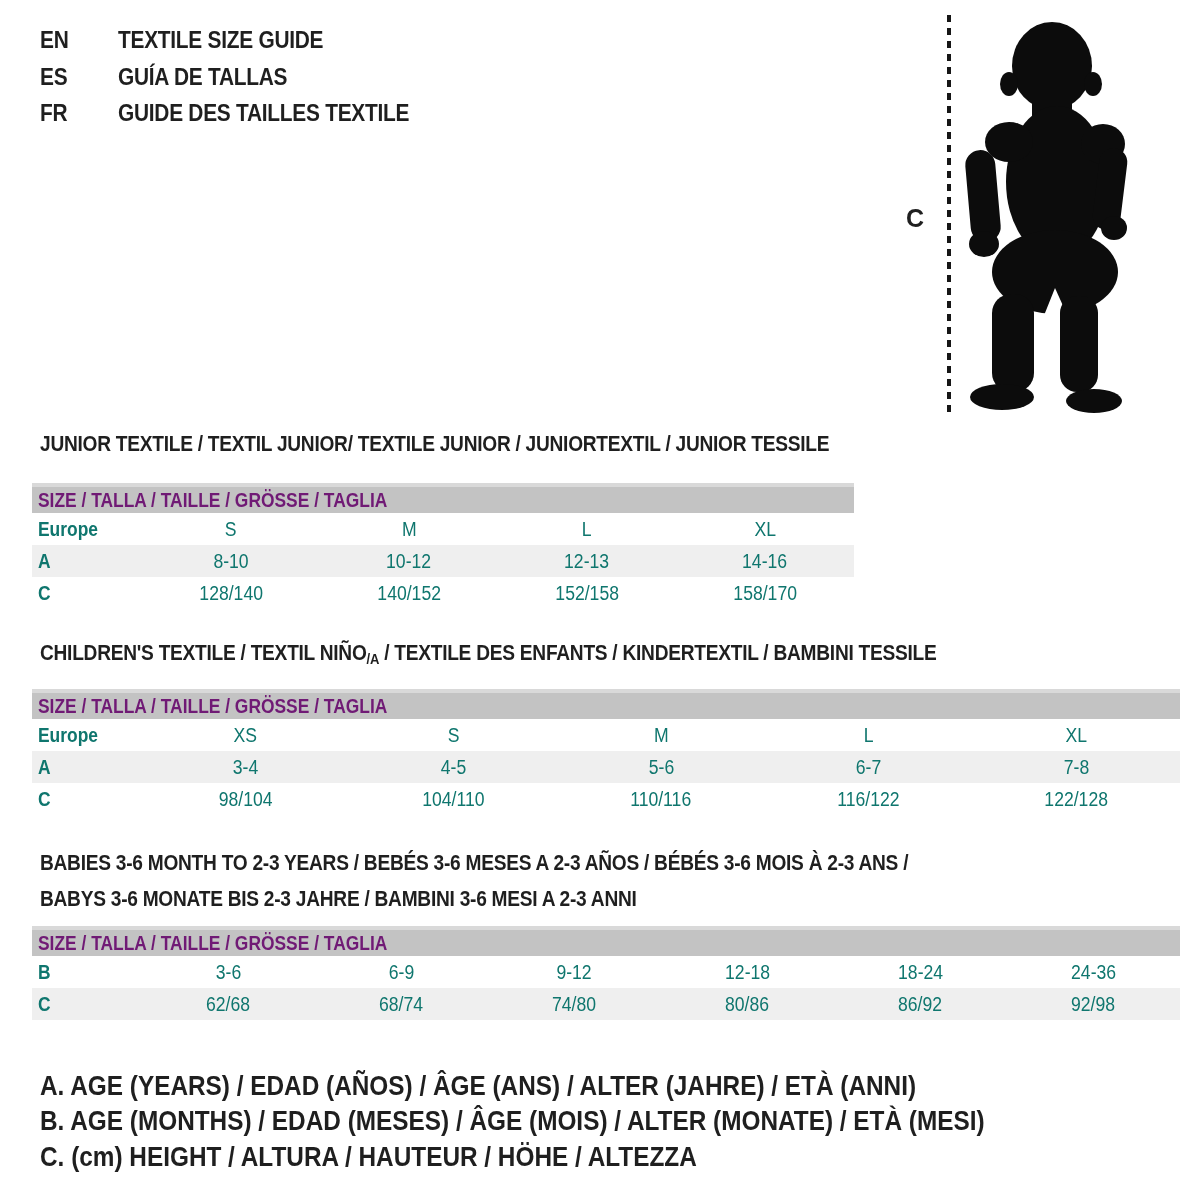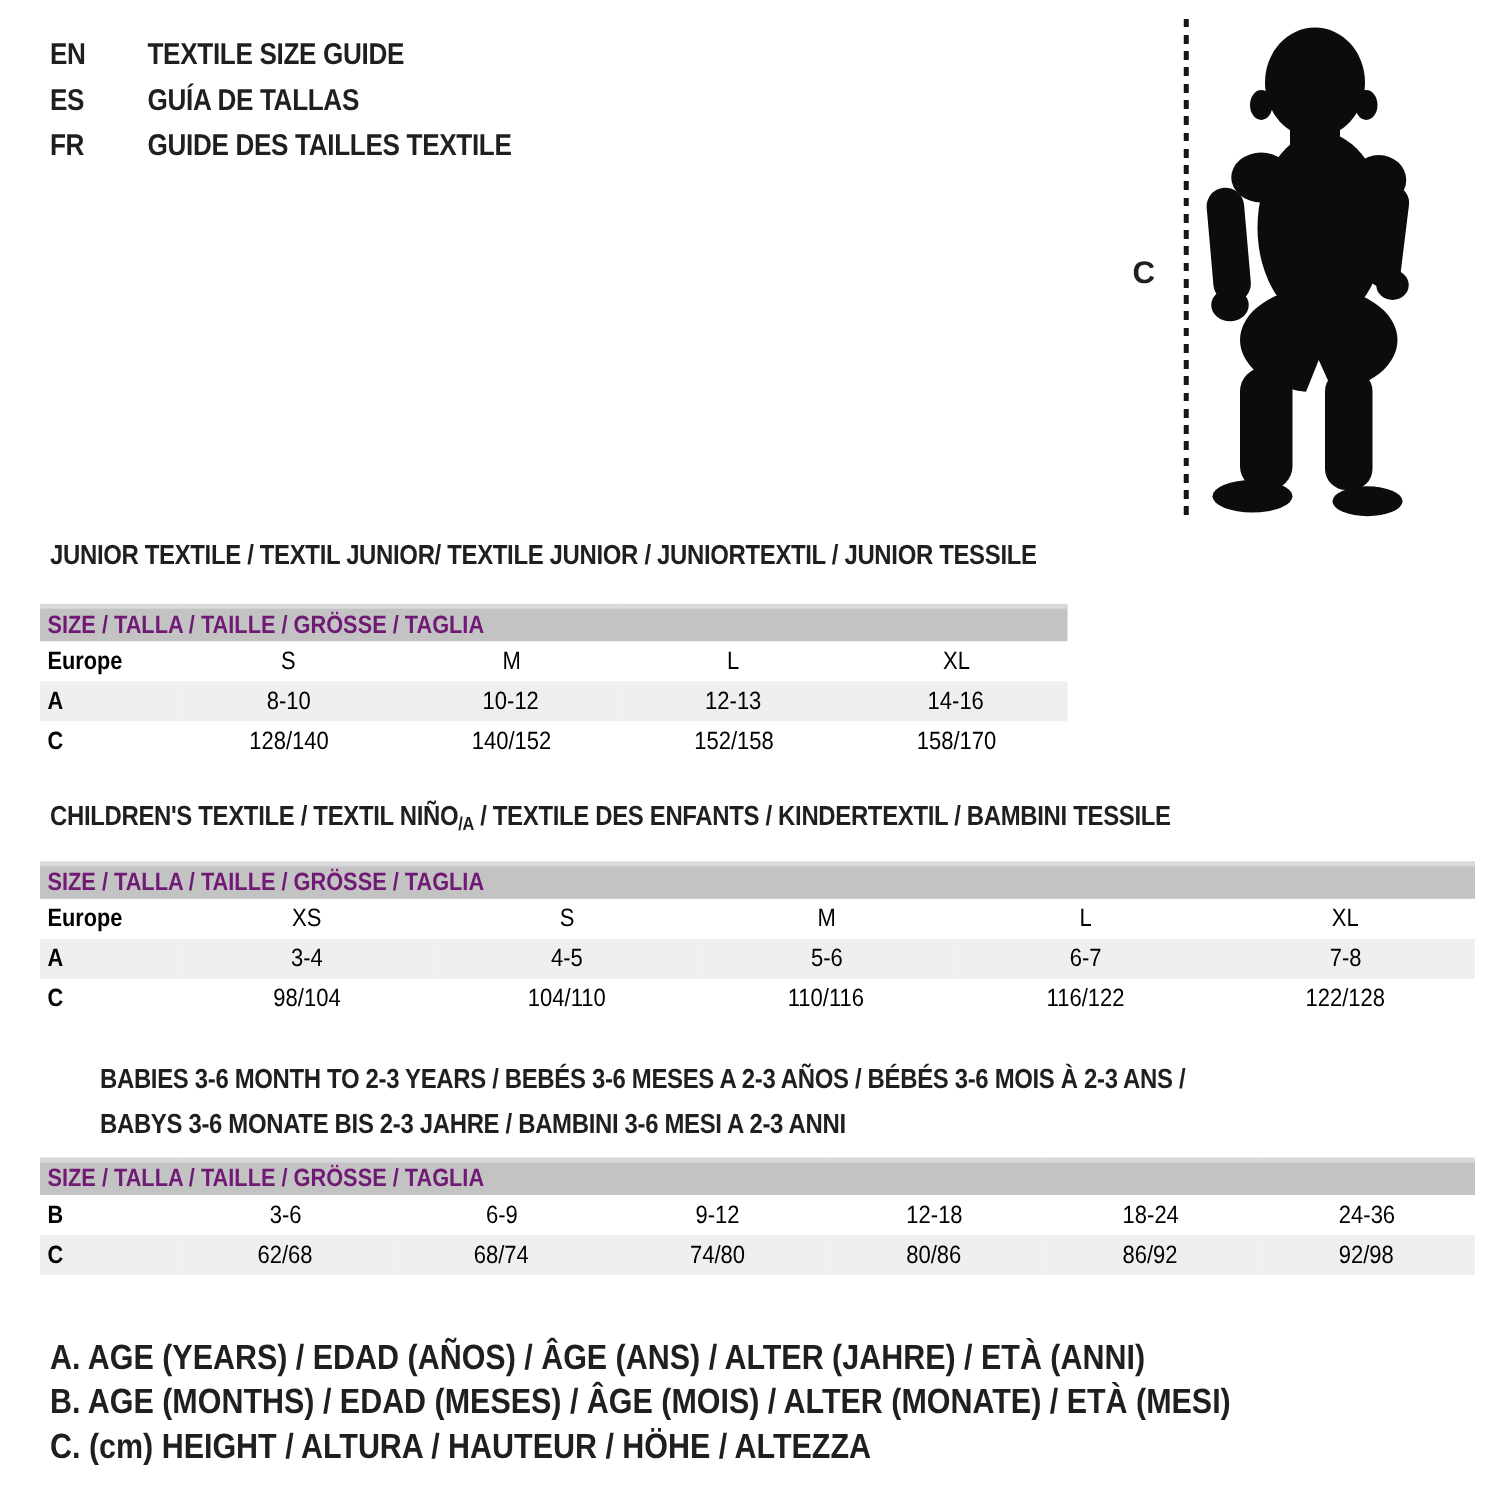--- a/index.html
+++ b/index.html
@@ -13,47 +13,47 @@
   #page{
     position:relative;width:1200px;height:1200px;background:#fff;overflow:hidden;
     font-family:"Liberation Sans", sans-serif;color:var(--text);
   }
   
   .sx{display:inline-block;transform:scaleX(0.87);transform-origin:0 50%;white-space:nowrap;}
   .sxc{display:inline-block;transform:scaleX(0.88);transform-origin:50% 50%;white-space:nowrap;}
 
   
   .lang{position:absolute;left:40px;top:26px;}
-  .lrow{display:flex;height:36.5px;align-items:center;font-weight:700;font-size:24px;letter-spacing:-0.3px;}
+  .lrow{display:flex;height:36.5px;font-weight:700;font-size:24px;letter-spacing:-0.3px;}
   .lcode{flex:0 0 78px;width:78px;}
 
   
   .dash{position:absolute;left:947px;top:15px;width:4px;height:402px;
         background:repeating-linear-gradient(to bottom,#161616 0 7px,transparent 7px 13px);}
   .clabel{position:absolute;left:906px;top:204px;font-size:25px;font-weight:700;}
   .sil{position:absolute;left:962px;top:14px;width:175px;height:402px;line-height:0;}
 
   
   .stitle{position:absolute;left:40px;font-size:22px;font-weight:700;white-space:nowrap;letter-spacing:-0.3px;}
   #title-junior{top:431px;}
   #title-childrens{top:640px;}
-  #title-babies{top:845px;line-height:36px;margin-left:40px;}
+  #title-babies{top:845px;line-height:36px;}
   .subsm{font-size:15px;vertical-align:-4px;}
 
   
   .size-table{position:absolute;border-collapse:collapse;table-layout:fixed;}
   #t-junior{left:32px;top:483px;width:822px;}
   #t-childrens{left:32px;top:689px;width:1148px;}
   #t-babies{left:32px;top:926px;width:1148px;}
   col.c-lbl{width:110px;}
   tr.hdr td{
     background:var(--table-header-bg);border-top:4px solid var(--table-header-top);
     height:26px;font-weight:700;font-size:20px;padding:0 0 0 6px;color:#701a75;
   }
-  tr.body td{height:32px;font-size:20px;text-align:center;padding:0;color:#000000;}
+  tr.body td{height:32px;font-size:20px;text-align:center;padding:0;color:#0f766e;}
   tr.body td.lbl{text-align:left;padding-left:6px;font-weight:700;}
   tr.alt td{background:var(--row-alt-bg);}
 
   
   .legend{position:absolute;left:40px;top:1068px;font-size:28px;font-weight:700;}
   .legline{height:35.5px;display:flex;align-items:center;white-space:nowrap;}
 </style>
 </head>
 <body>
 

